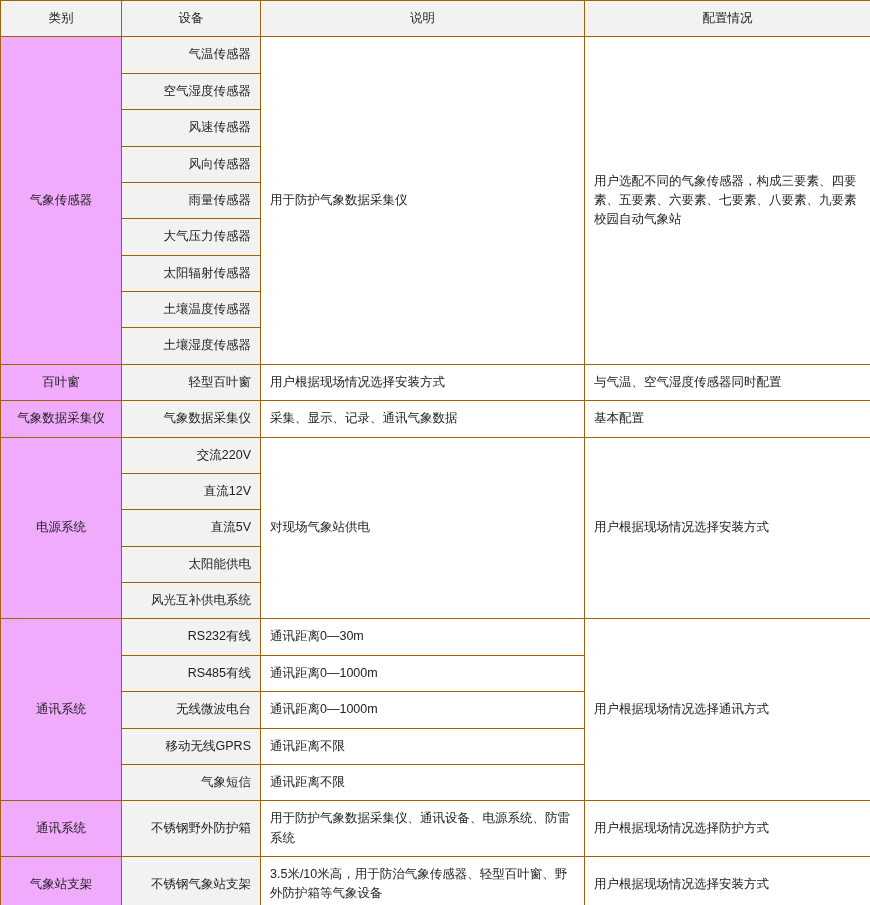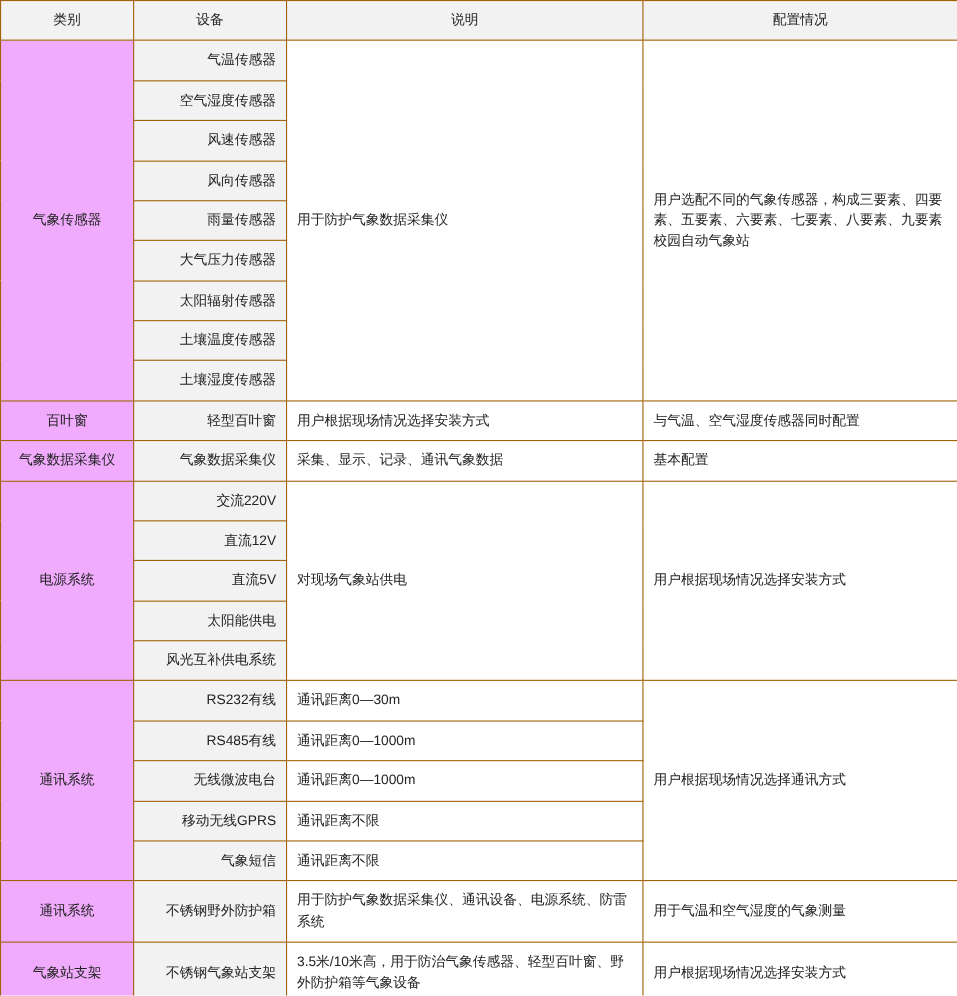--- a/index.html
+++ b/index.html
@@ -159,21 +159,21 @@
     </tr>
     <tr>
       <td class="dev" style="height:15px">气象短信</td>
       <td class="desc">通讯距离不限</td>
     </tr>
 
     <tr>
       <td class="cat">通讯系统</td>
       <td class="dev">不锈钢野外防护箱</td>
       <td class="desc">用于防护气象数据采集仪、通讯设备、电源系统、防雷系统</td>
-      <td class="conf">用于气温和空气湿度的气象测量</td>
+      <td class="conf">用户根据现场情况选择防护方式</td>
     </tr>
 
     <tr>
       <td class="cat">气象站支架</td>
       <td class="dev">不锈钢气象站支架</td>
       <td class="desc">3.5米/10米高，用于防治气象传感器、轻型百叶窗、野外防护箱等气象设备</td>
       <td class="conf">用户根据现场情况选择安装方式</td>
     </tr>
 
   </tbody>

